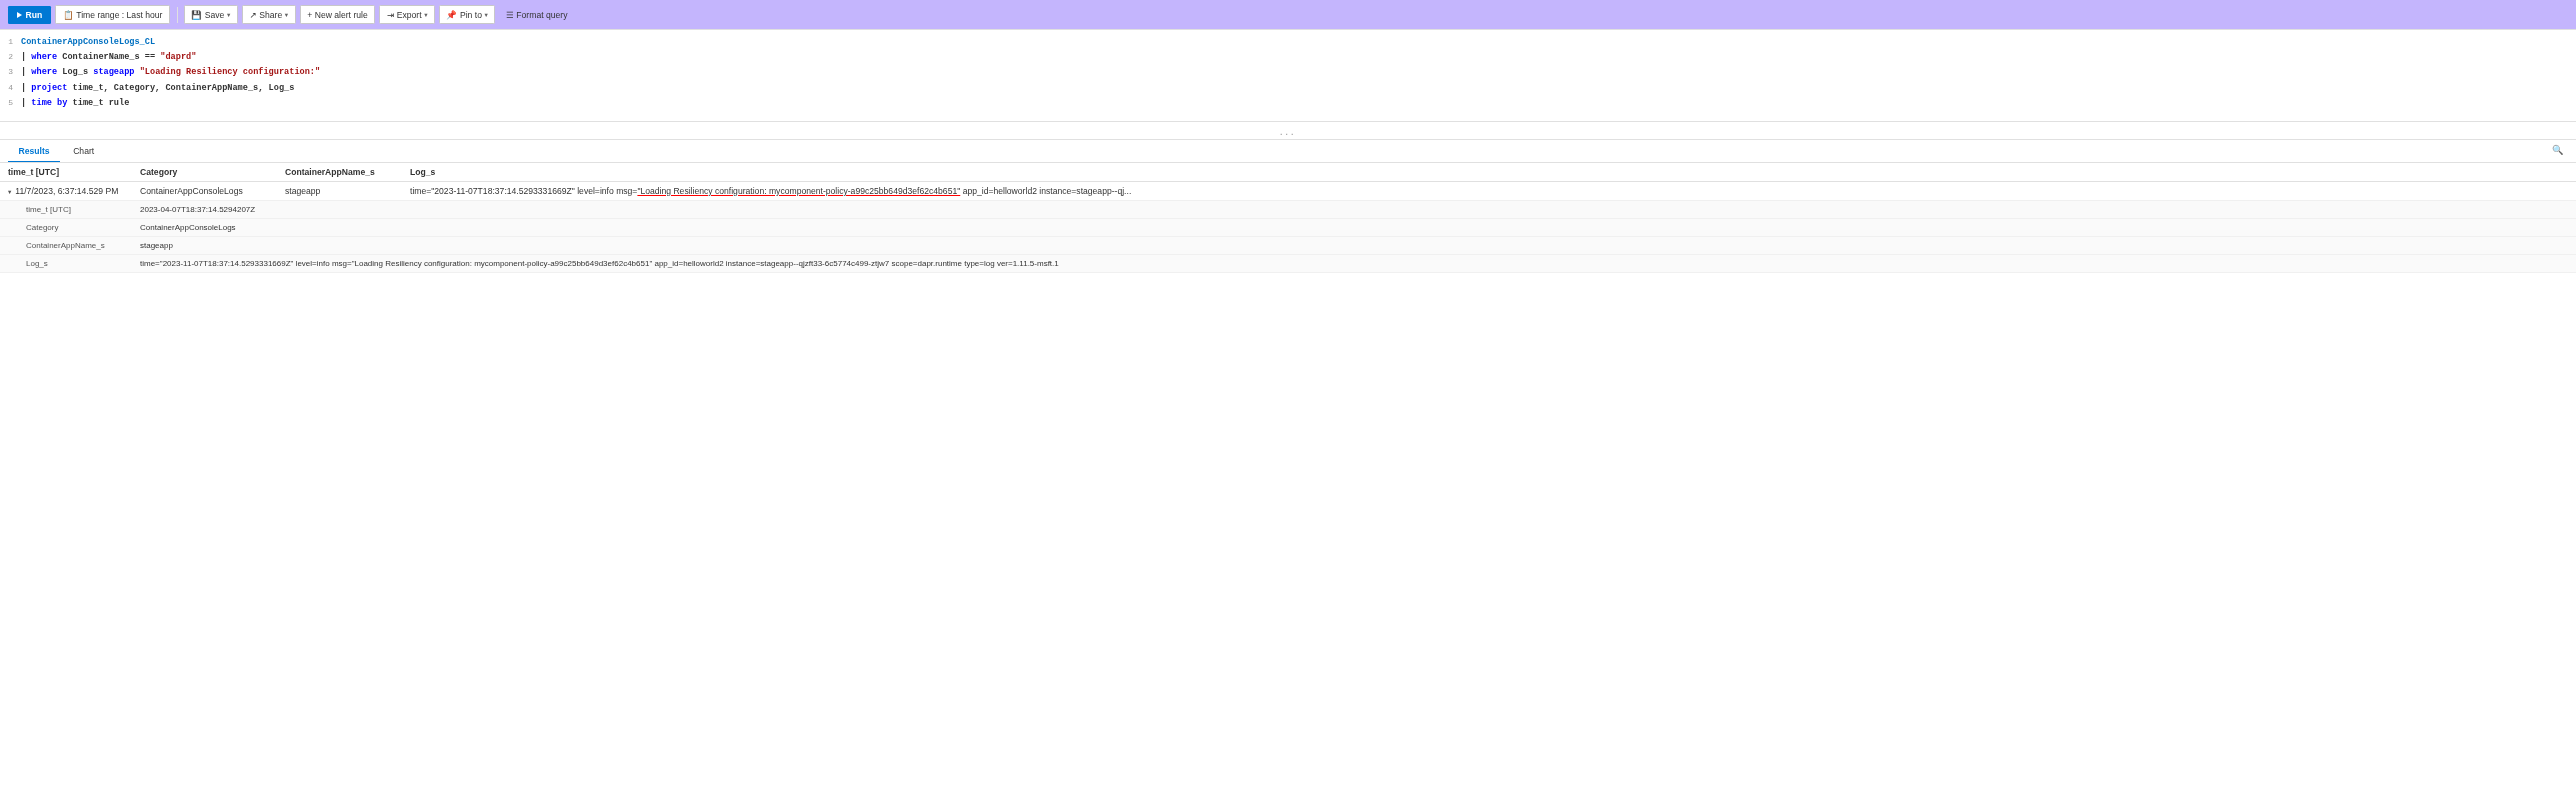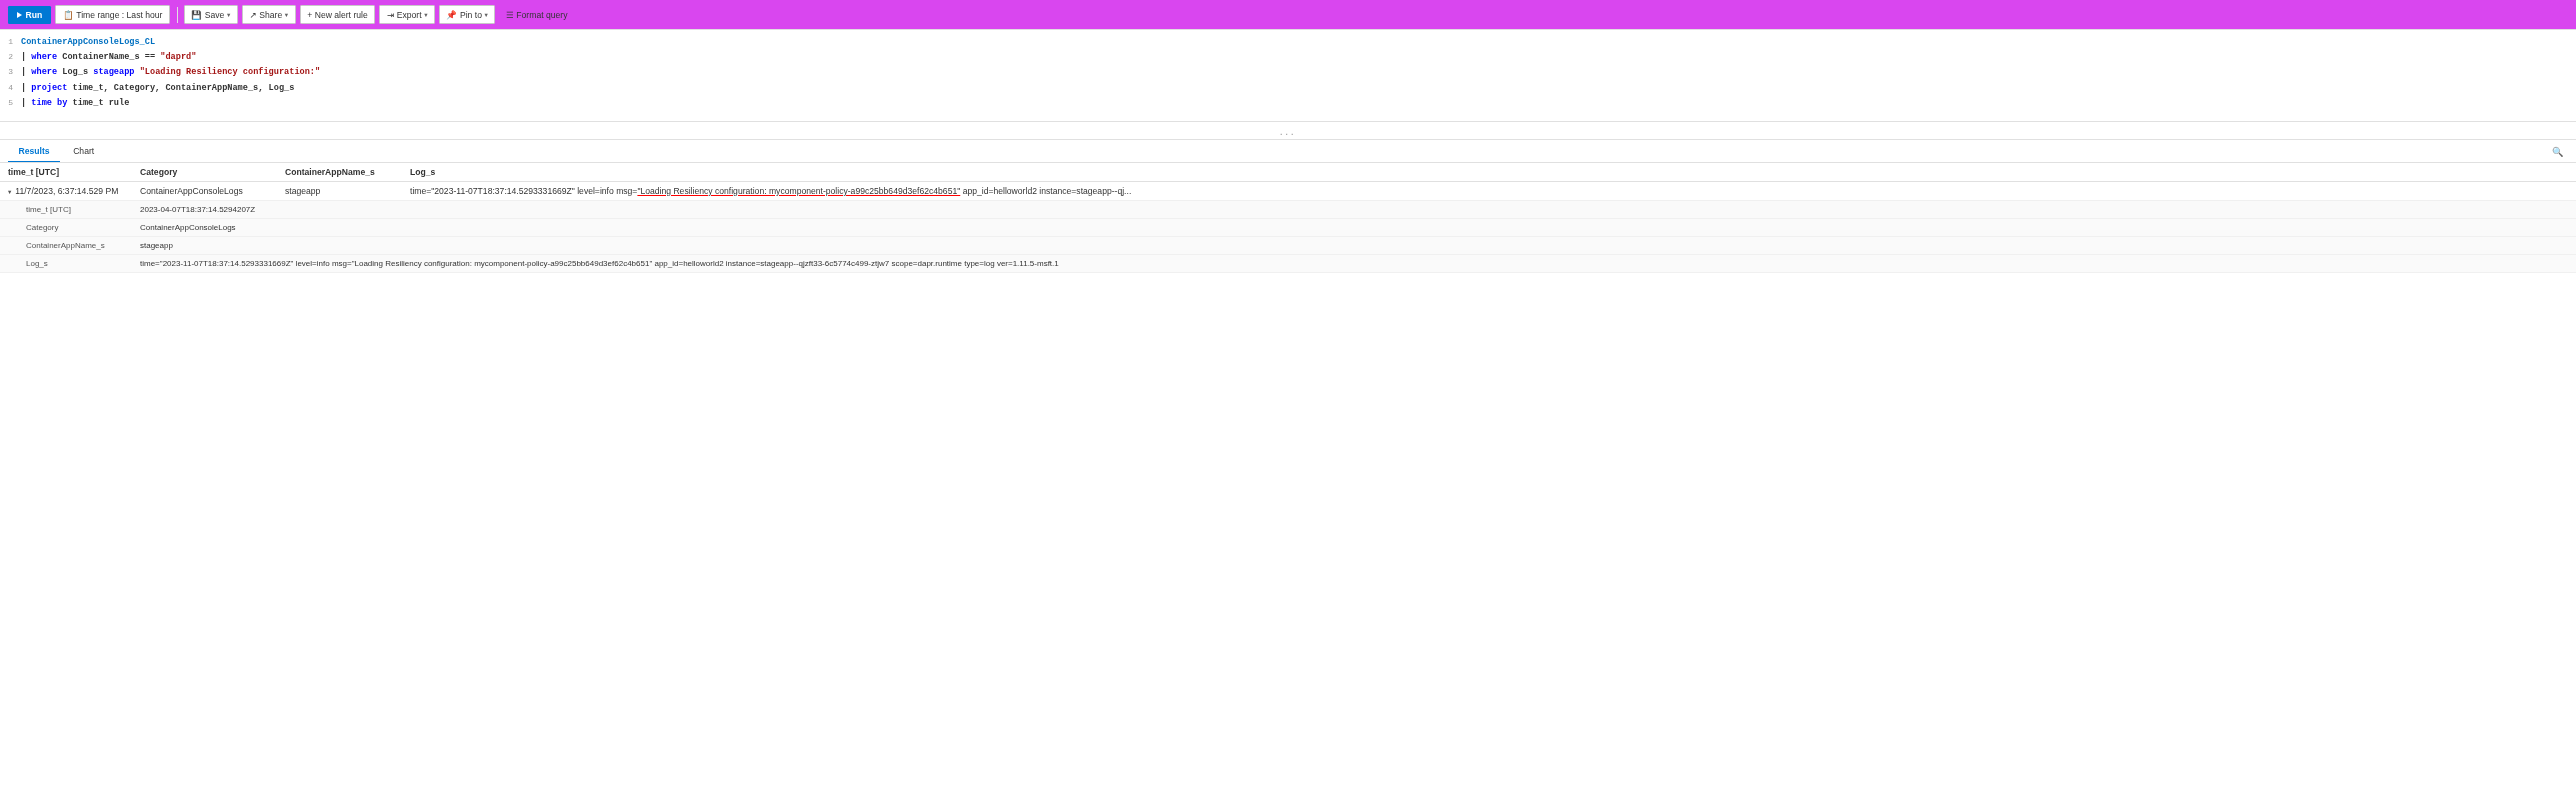--- a/index.html
+++ b/index.html
@@ -5,21 +5,21 @@
     * { box-sizing: border-box; margin: 0; padding: 0; }
     body { font-family: 'Segoe UI', Arial, sans-serif; font-size: 8.6px; background: #fff; color: #333; }
 
     
     .toolbar {
       display: flex;
       align-items: center;
       gap: 4px;
       padding: 5.3px 8px;
       border-bottom: 0.7px solid #e0e0e0;
-      background: #d946ef;
+      background: #c4b5fd;
     }
     .btn-run {
       display: flex;
       align-items: center;
       gap: 3.3px;
       background: #0078d4;
       color: #fff;
       border: none;
       border-radius: 1.3px;
       padding: 4px 9.2px;
@@ -83,21 +83,20 @@
       color: #999;
       padding: 2.6px 0;
       font-size: 10.5px;
       letter-spacing: 2.6px;
       border-bottom: 0.7px solid #e0e0e0;
     }
 
     
     .results-tabs {
       display: flex;
-      align-items: center;
       border-bottom: 0.7px solid #e0e0e0;
       padding: 0 8px;
       background: #fff;
     }
     .tab {
       padding: 5.3px 10.5px;
       cursor: pointer;
       font-size: 8.6px;
       color: #333;
       border-bottom: 1.3px solid transparent;

